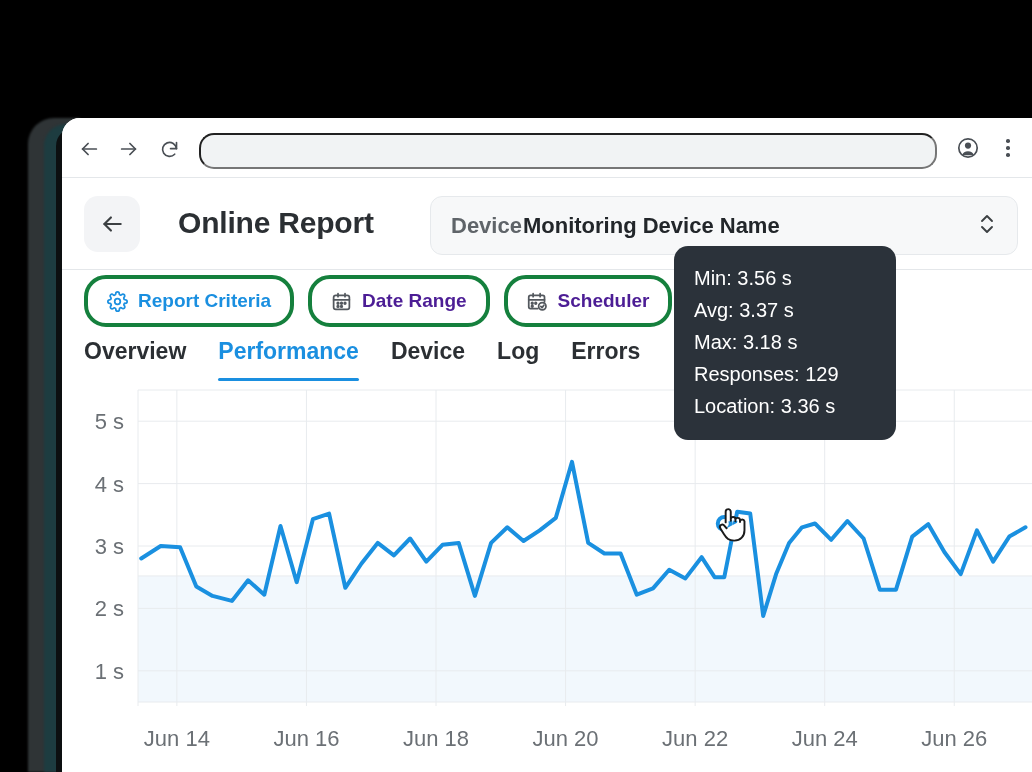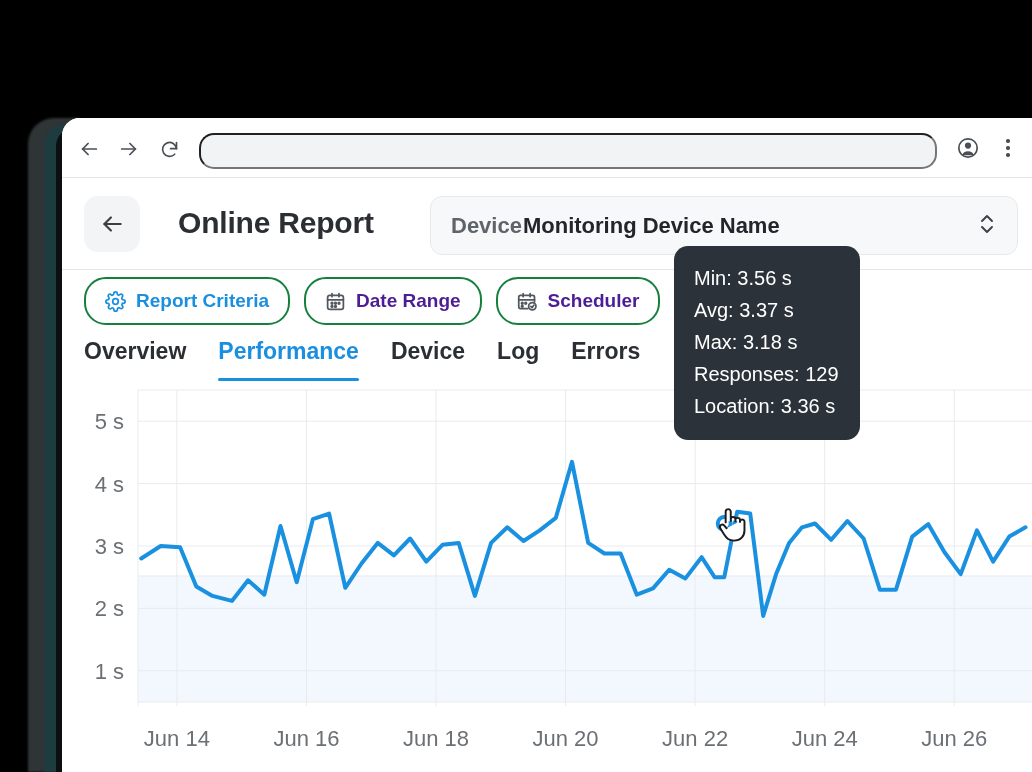--- a/index.html
+++ b/index.html
@@ -45,21 +45,21 @@
     display:flex;align-items:center;
   }
   .device-label{margin-left:20px;font-size:22px;color:#5f6469;font-weight:600;}
   .device-value{margin-left:1px;font-size:22px;color:#22262a;font-weight:700;}
   .device-caret{position:absolute;right:20px;top:50%;transform:translateY(-50%);color:#3c4043;}
   .header-sep{position:absolute;left:0;right:0;bottom:0;height:1px;background:#e4e7ea;}
 
   
   .chiprow{position:relative;height:62px;background:#fff;padding-left:22px;display:flex;align-items:center;gap:14px;}
   .chip{
-    height:44px;border:2px solid #15803d;border-radius:22px;background:#fff;
+    height:44px;border:4px solid #15803d;border-radius:22px;background:#fff;
     display:flex;align-items:center;gap:10px;padding:0 19px;white-space:nowrap;flex:0 0 auto;
   }
   .chip-lbl{font-size:19px;color:#4c1d95;font-weight:600;}
   .chip.active .chip-lbl{color:#1a8fe0;}
   .chip .ic{width:21px;height:21px;color:#53585e;display:block;}
   .chip.active .ic{color:#1a8fe0;}
 
   
   .tabrow{position:relative;height:56px;background:#fff;padding-left:22px;display:flex;align-items:flex-start;gap:0;}
   .tab{position:relative;font-size:23px;font-weight:700;color:#2b2f33;padding:6px 16px 16px 16px;white-space:nowrap;}
@@ -67,21 +67,21 @@
   .tab.active{color:#1a8fe0;}
   .tab.active::after{content:"";position:absolute;left:16px;right:16px;bottom:0;height:3px;background:#1a8fe0;border-radius:2px;}
   .tab.active:first-child::after{left:0;}
 
   
   .chartwrap{position:relative;height:384px;background:#fff;}
   .chart-svg{display:block;}
 
   
   .tooltip{
-    position:absolute;left:674px;top:246px;width:186px;
+    position:absolute;left:674px;top:246px;width:222px;
     background:#2b323a;border-radius:14px;padding:16px 20px 18px 20px;
     box-sizing:border-box;
   }
   .tooltip .tl{font-size:20px;color:#ffffff;line-height:32px;white-space:nowrap;font-weight:400;}
 
   
   .cursor{position:absolute;left:714px;top:506px;width:34px;height:42px;}
 </style>
 </head>
 <body>

